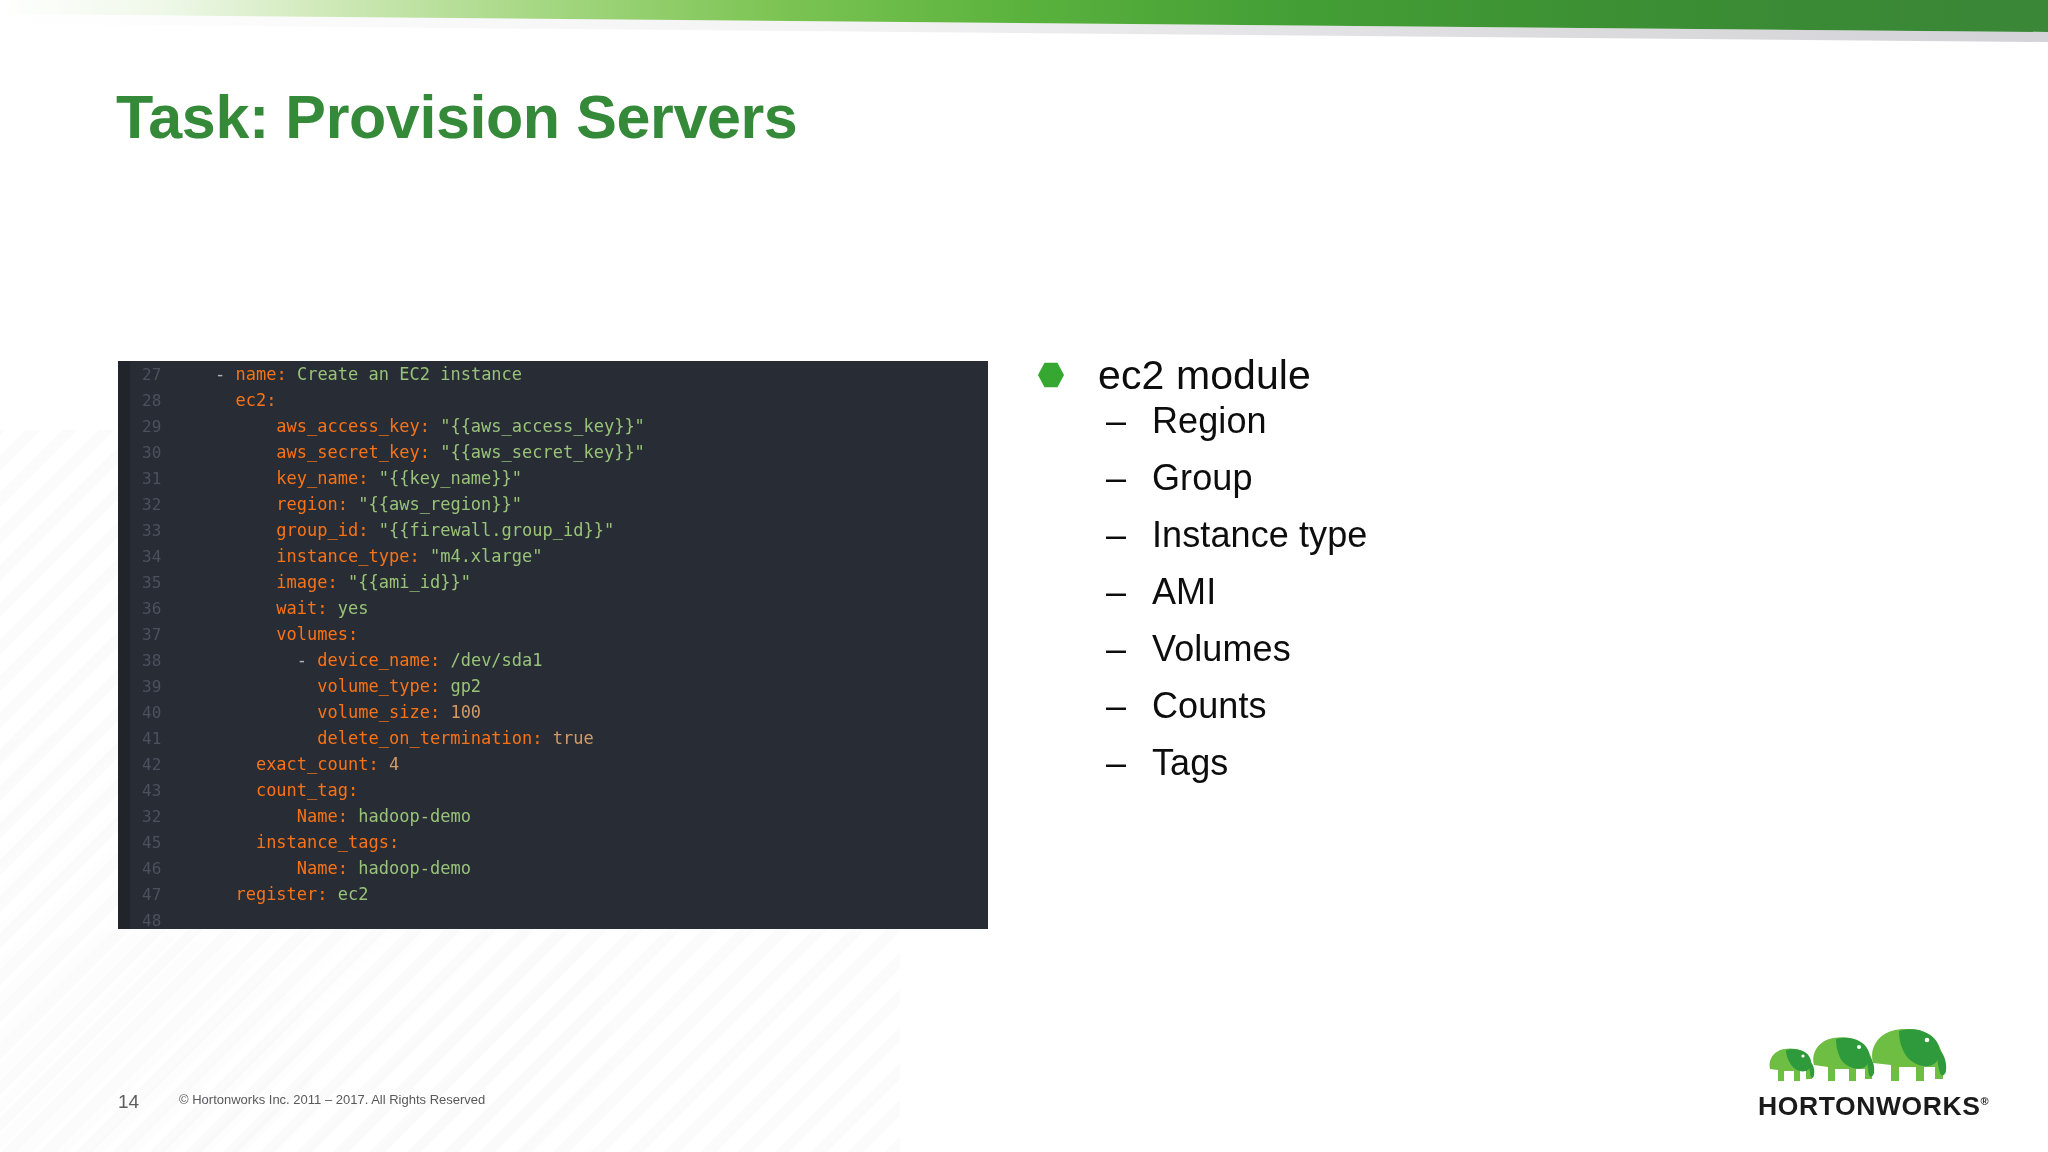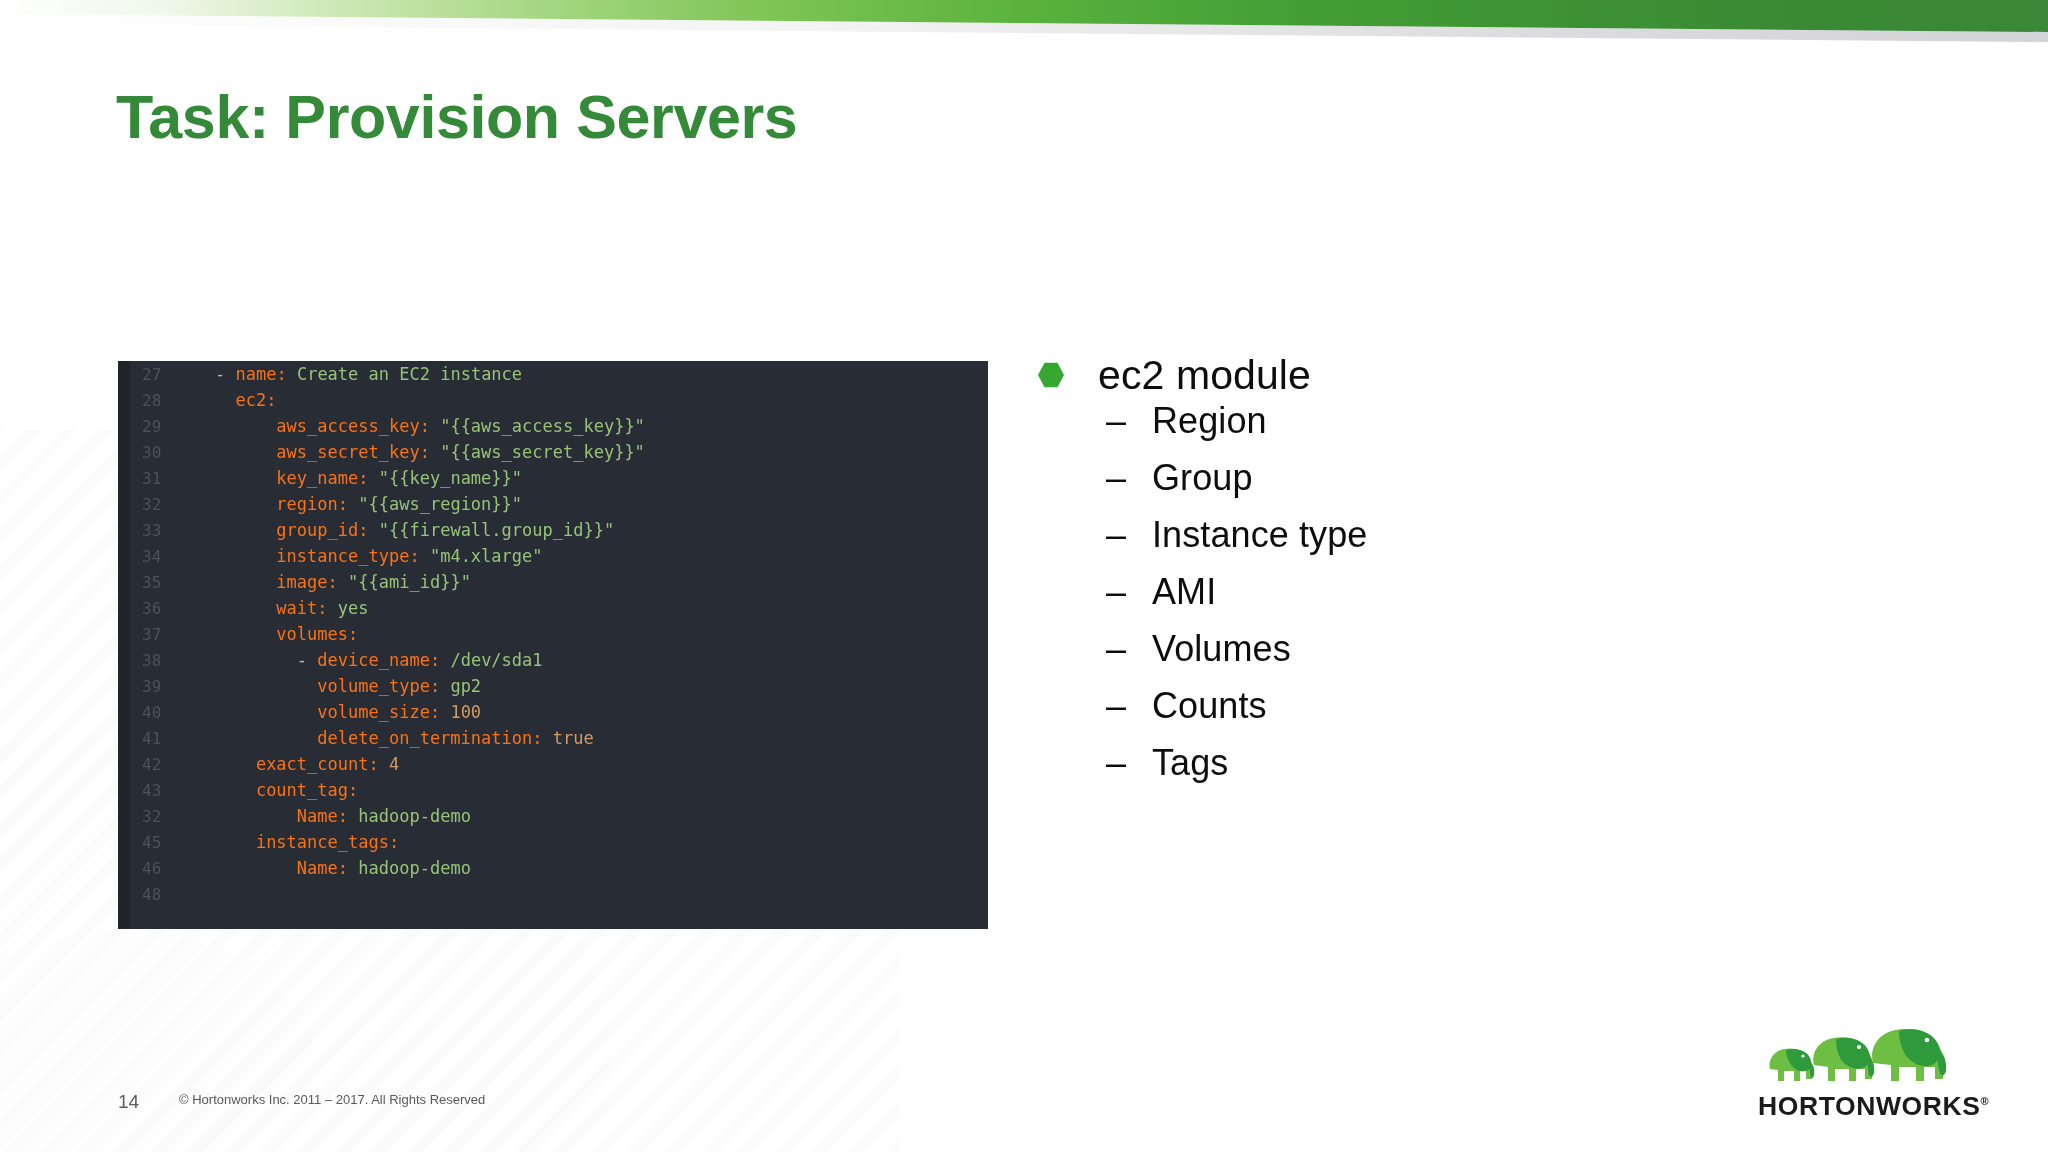--- a/index.html
+++ b/index.html
@@ -275,20 +275,21 @@
         <div class="code-line"><span class="ln">37</span><span class="code-text">          <span class="tk-key">volumes</span><span class="tk-key">:</span></span></div>
         <div class="code-line"><span class="ln">38</span><span class="code-text">            <span class="tk-dash">-</span> <span class="tk-key">device_name</span><span class="tk-key">:</span> <span class="tk-str">/dev/sda1</span></span></div>
         <div class="code-line"><span class="ln">39</span><span class="code-text">              <span class="tk-key">volume_type</span><span class="tk-key">:</span> <span class="tk-str">gp2</span></span></div>
         <div class="code-line"><span class="ln">40</span><span class="code-text">              <span class="tk-key">volume_size</span><span class="tk-key">:</span> <span class="tk-num">100</span></span></div>
         <div class="code-line"><span class="ln">41</span><span class="code-text">              <span class="tk-key">delete_on_termination</span><span class="tk-key">:</span> <span class="tk-num">true</span></span></div>
         <div class="code-line"><span class="ln">42</span><span class="code-text">        <span class="tk-key">exact_count</span><span class="tk-key">:</span> <span class="tk-num">4</span></span></div>
         <div class="code-line"><span class="ln">43</span><span class="code-text">        <span class="tk-key">count_tag</span><span class="tk-key">:</span></span></div>
         <div class="code-line"><span class="ln">32</span><span class="code-text">            <span class="tk-key">Name</span><span class="tk-key">:</span> <span class="tk-str">hadoop-demo</span></span></div>
         <div class="code-line"><span class="ln">45</span><span class="code-text">        <span class="tk-key">instance_tags</span><span class="tk-key">:</span></span></div>
         <div class="code-line"><span class="ln">46</span><span class="code-text">            <span class="tk-key">Name</span><span class="tk-key">:</span> <span class="tk-str">hadoop-demo</span></span></div>
+        <div class="code-line"><span class="ln">47</span><span class="code-text">      <span class="tk-key">register</span><span class="tk-key">:</span> <span class="tk-str">ec2</span></span></div>
         <div class="code-line"><span class="ln">48</span><span class="code-text"></span></div>
       </div>
   </div>
 
   <div id="bullets">
     <div id="bullet-top">
       <span class="hex-bullet"></span>
       <span id="bullet-top-label">ec2 module</span>
     </div>
     <div id="bullet-sub-list">

